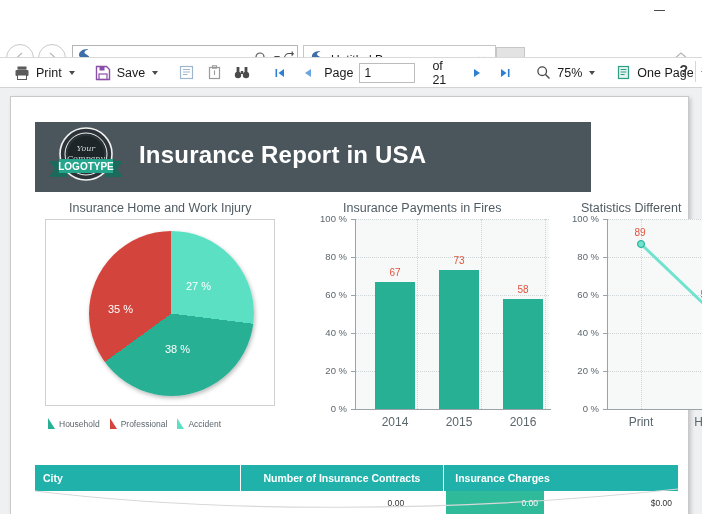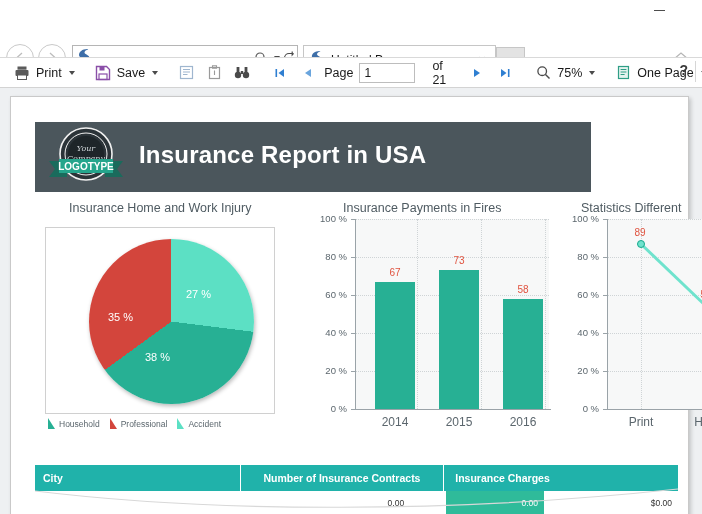--- a/index.html
+++ b/index.html
@@ -47,21 +47,21 @@
   .help-q{position:absolute;right:14px;top:62px;font-size:14px;font-weight:bold;color:#3a3a3a;}
   .tb-right-sep{position:absolute;right:6px;top:61px;width:1px;height:21px;background:#d6d6d6;}
   
   .canvas{position:absolute;left:0;top:88px;width:702px;height:426px;background:#eef0f2;overflow:hidden;}
   .paper{position:absolute;left:10px;top:8px;width:679px;height:430px;background:#ffffff;border:1px solid #c9c9c9;box-shadow:2px 2px 4px rgba(0,0,0,.18);box-sizing:border-box;}
   .rpt-header{position:absolute;left:24px;top:25px;width:556px;height:70px;background:#4b565c;}
   .logo-wrap{position:absolute;left:8px;top:3px;width:86px;height:64px;}
   .rpt-title{position:absolute;left:104px;top:19px;font-size:24px;font-weight:bold;color:#ffffff;letter-spacing:0.2px;}
   
   .chart-title{position:absolute;font-size:12.5px;color:#4f5b62;white-space:nowrap;}
-  .pie-box{position:absolute;left:34px;top:20px;width:230px;height:187px;border:1px solid #d0d0d0;box-sizing:border-box;background:#fff;margin-top:8px;}
+  .pie-box{position:absolute;left:34px;top:20px;width:230px;height:187px;border:1px solid #d0d0d0;box-sizing:border-box;background:#fff;}
   .pie{position:absolute;left:43px;top:11px;width:165px;height:165px;border-radius:50%;
        box-shadow:1px 2px 4px rgba(0,0,0,.28);}
   .slice-lbl{position:absolute;color:#ffffff;font-size:11px;}
   .pie-legend{position:absolute;left:36px;top:213px;display:flex;align-items:center;gap:9px;}
   .lg-item{display:flex;align-items:center;gap:3px;font-size:8.5px;color:#5b666d;}
   .plot{position:absolute;background:#f7f8f8;}
   .ytick{position:absolute;font-size:9.5px;color:#5b666d;text-align:right;white-space:nowrap;}
   .xtick{position:absolute;font-size:12px;color:#5b666d;text-align:center;white-space:nowrap;}
   .gridline{position:absolute;height:1px;background:transparent;border-top:1px dotted #cfd4d6;}
   .vgrid{position:absolute;width:1px;background:transparent;border-left:1px dotted #cfd4d6;}
@@ -299,21 +299,21 @@
           </svg>
         </div>
         <div class="rpt-title">Insurance Report in USA</div>
       </div>
 
       <div>
         <div class="chart-title" style="left:58px;top:104px;">Insurance Home and Work Injury</div>
         <div class="pie-box" style="top:122px;">
           <div class="pie" style="background:conic-gradient(#5ce0c4 0deg 97.2deg, #27b094 97.2deg 234deg, #d3453c 234deg 360deg);"></div>
           <div class="slice-lbl" style="left:140px;top:60px;">27 %</div>
-          <div class="slice-lbl" style="left:99px;top:123px;">38 %</div>
+          <div class="slice-lbl" style="left:119px;top:123px;">38 %</div>
           <div class="slice-lbl" style="left:62px;top:83px;">35 %</div>
         </div>
         <div class="pie-legend" style="top:313px;margin-top:8px;">
           <span class="lg-item">
             <svg width="9" height="11" viewBox="0 0 9 11">
                 <path d="M1 0 L8 11 L1 11 Z" fill="#27b094"></path>
               </svg>
             <span>Household</span>
           </span>
           <span class="lg-item">

